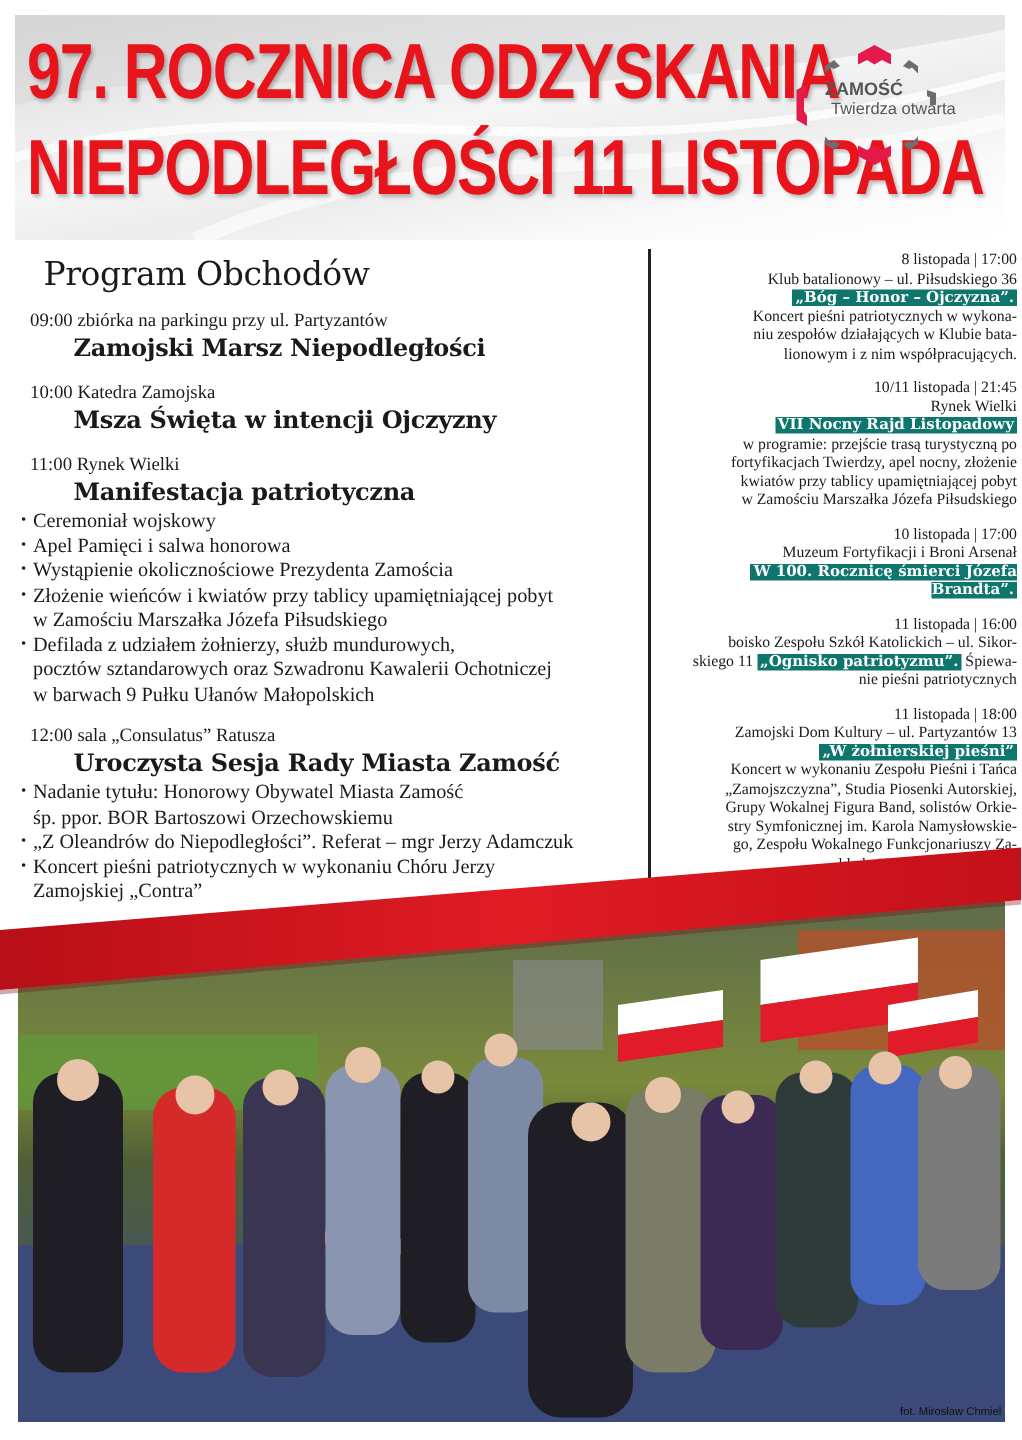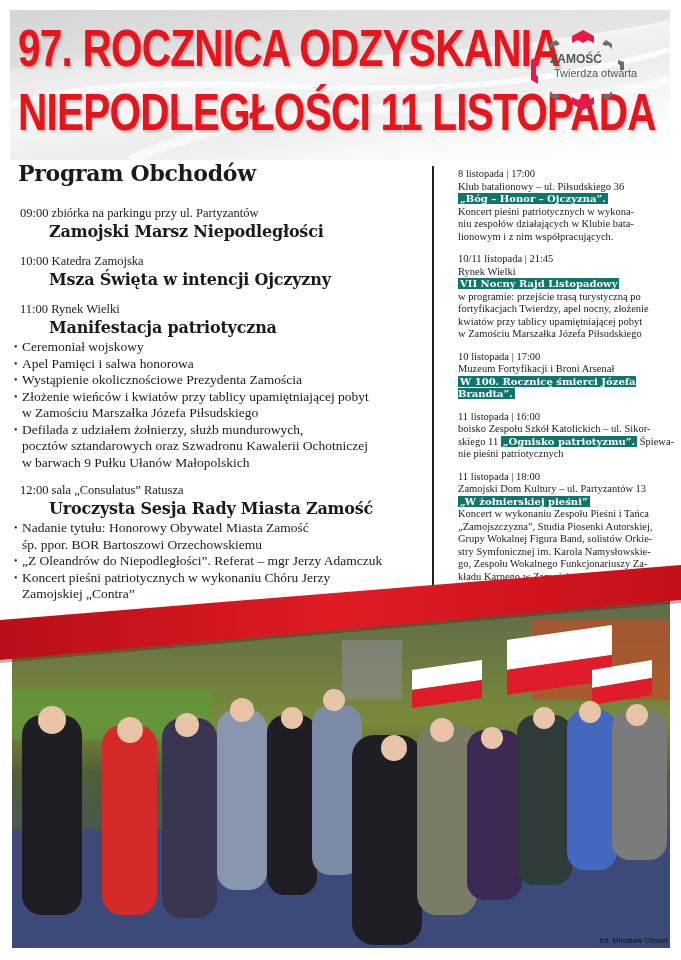--- a/index.html
+++ b/index.html
@@ -14,34 +14,34 @@
     font-weight:bold; color:#e8141b; font-size:40px; line-height:52px; letter-spacing:-1px;
     transform:scaleX(0.78); transform-origin:left top; white-space:nowrap;
     text-shadow: 2px 2px 3px rgba(0,0,0,0.25); }
   .logo { position:absolute; left:528px; top:30px; width:110px; height:80px; }
   .logo svg { position:absolute; left:0; top:0; width:110px; height:80px; }
   .logo-name { position:absolute; left:22px; top:22px; font-family:"Liberation Sans", sans-serif;
     font-weight:bold; font-size:12px; color:#555; }
   .logo-tag { position:absolute; left:26px; top:37px; font-family:"Liberation Sans", sans-serif;
     font-size:11px; color:#555; white-space:nowrap; }
 
-  .program-title { position:absolute; left:18px; top:160px; margin:0; font-size:22px; font-weight:bold;
+  .program-title { position:absolute; left:18px; top:160px; margin:11px; font-size:22px; font-weight:normal;
     font-family:"DejaVu Serif", serif; letter-spacing:-0.3px; }
   .left-col { position:absolute; left:20px; top:205px; width:400px; }
   .event { margin-bottom:11px; }
   .event .meta { font-size:12.5px; line-height:17px; font-family:"Liberation Serif", serif; }
   .event .name { font-size:16px; font-weight:bold; line-height:20px; font-family:"DejaVu Serif", serif; letter-spacing:-0.2px;margin-left:29px; }
   .bullets { margin:1px 0 0 0; padding:0; list-style:none; }
   .bullets li { position:relative; font-family:"Liberation Serif", serif; font-size:13.5px; line-height:16.5px; padding-left:8px; left:-6px; }
   .bullets li::before { content:"•"; position:absolute; left:0; top:0; font-size:10px; }
   .bullets li .cont { display:block; }
 
   .divider { position:absolute; left:432px; top:166px; width:2px; height:424px; background:#222; }
   .right-col { position:absolute; left:458px; top:168px; width:220px; font-family:"Liberation Serif", serif;
-    font-size:10.5px; line-height:12.5px; }
+    font-size:10.5px; line-height:12.5px;text-align:right; }
   .r-event { margin-bottom:10px; }
   .hl { background:#0f766e; color:#fff; font-weight:bold; padding:0 2px; font-family:"DejaVu Serif", serif; font-size:10px; }
   .r-line { display:block; }
 
   .ribbon { position:absolute; left:0; top:560px; width:681px; height:120px; }
   .ribbon svg { width:100%; height:100%; }
   .photo { position:absolute; left:12px; top:600px; width:658px; height:348px; overflow:hidden;
     clip-path: polygon(0 52px, 100% 0, 100% 100%, 0 100%); }
   .photo svg { width:100%; height:100%; display:block; }
   .credit { position:absolute; left:600px; top:936px; font-family:"Liberation Sans", sans-serif; font-size:7.5px; color:#111; white-space:nowrap; }

